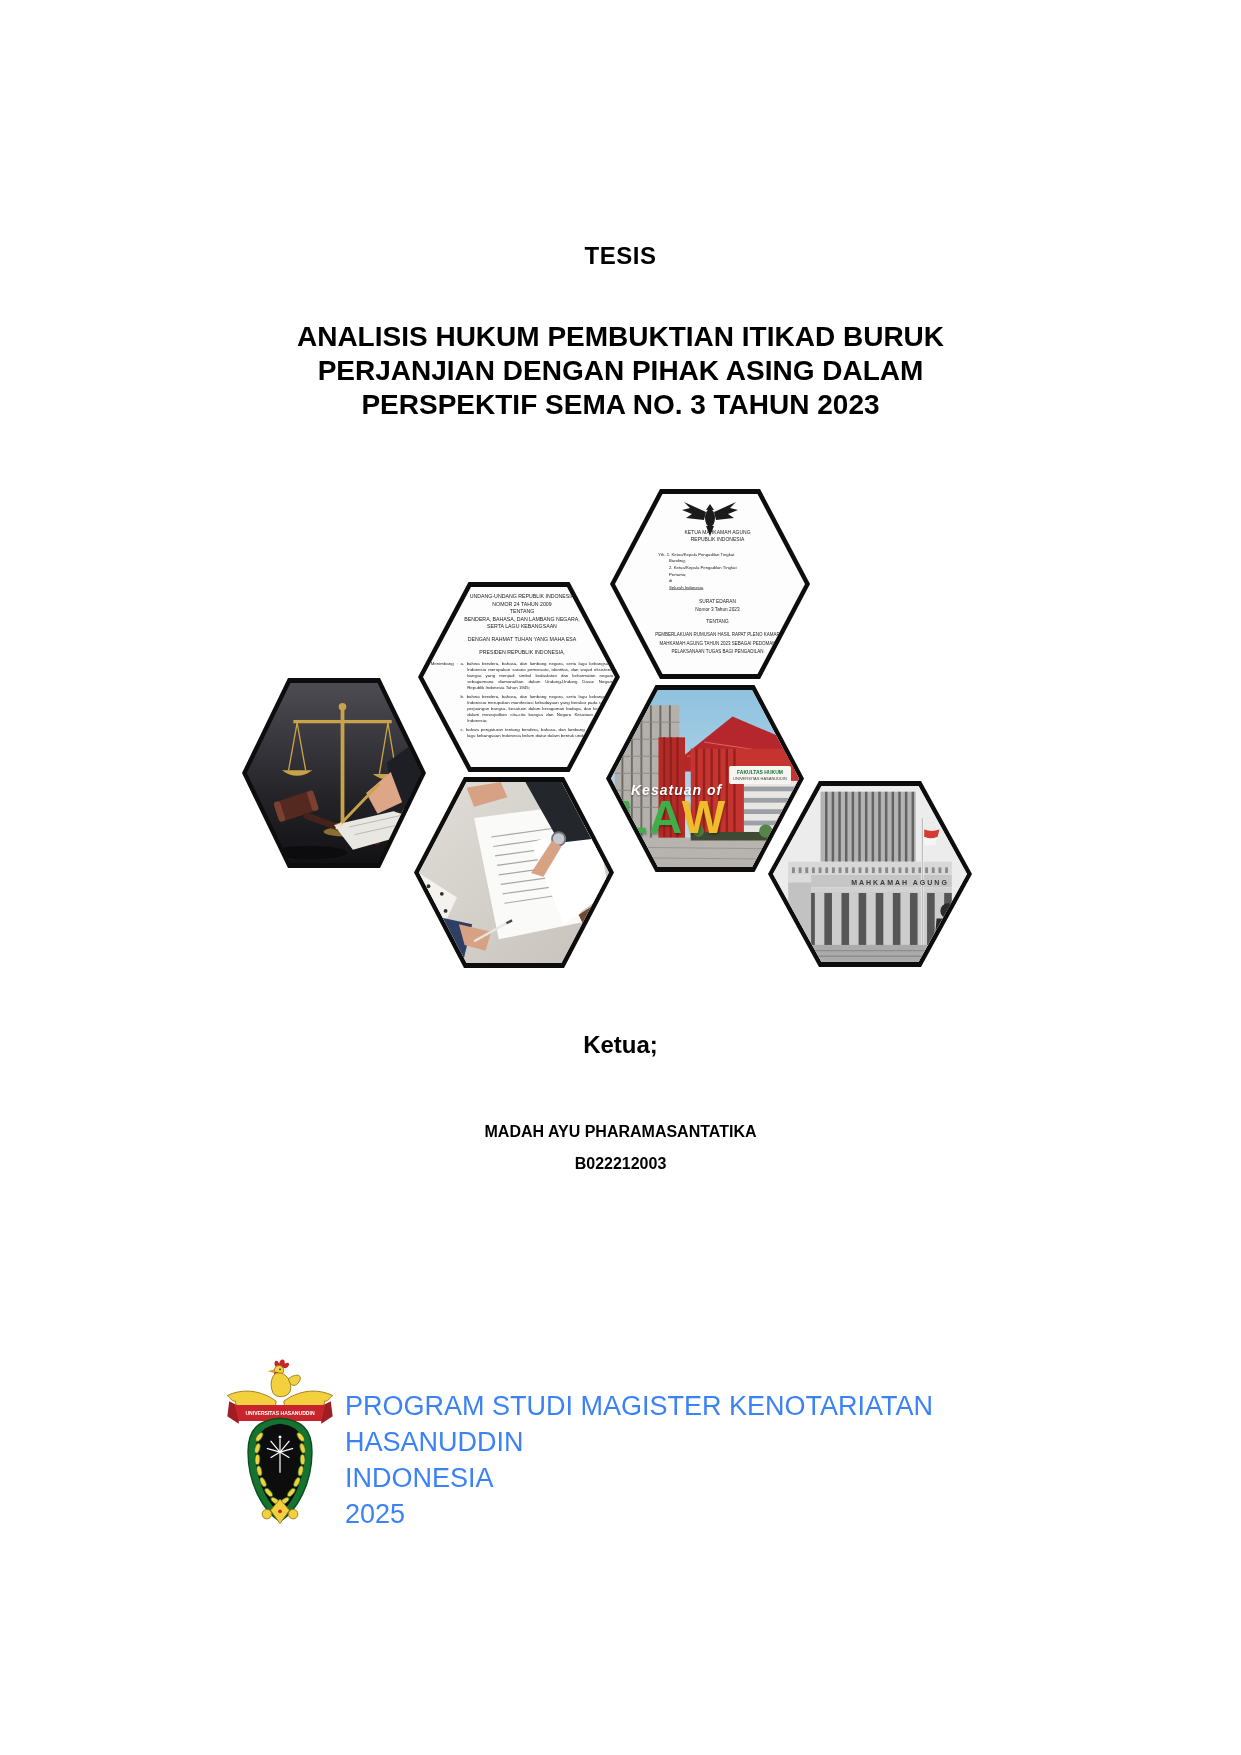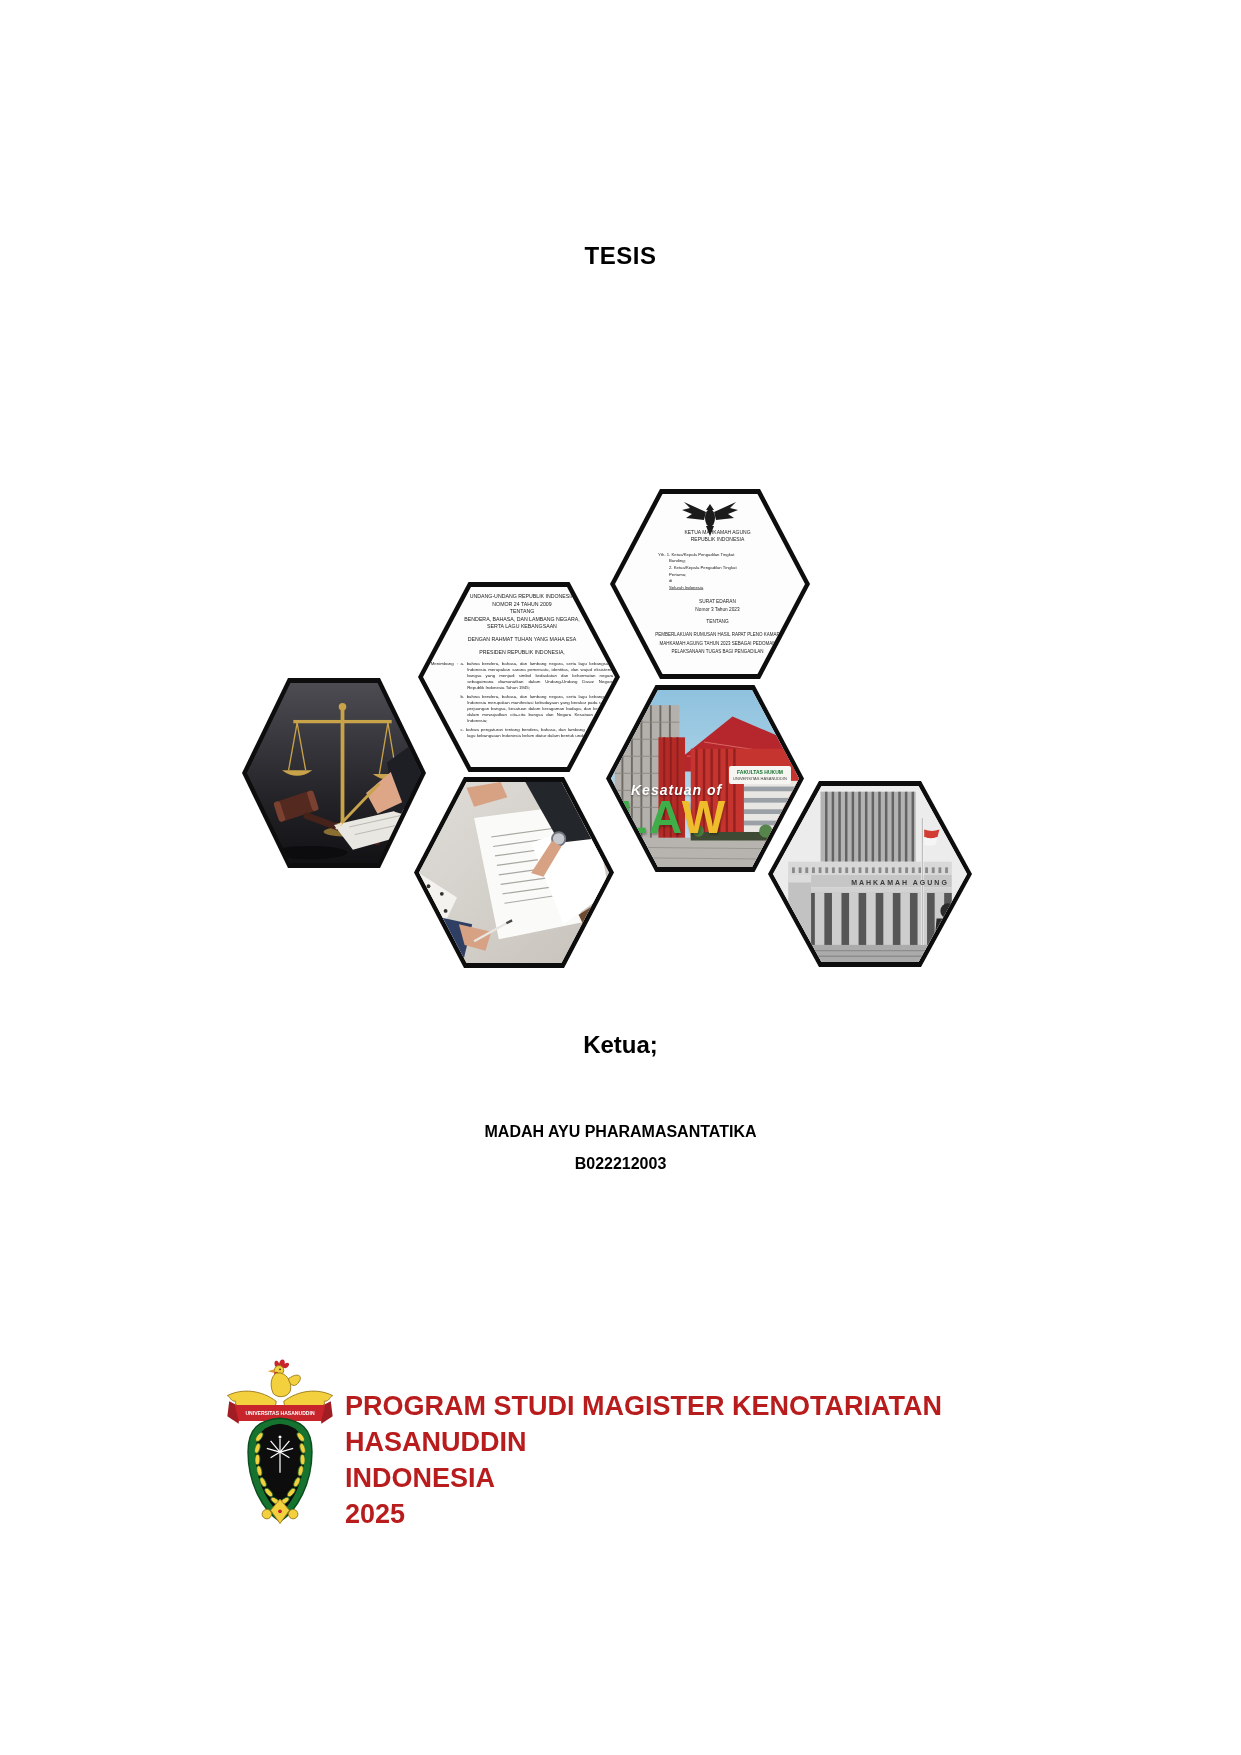--- a/index.html
+++ b/index.html
@@ -14,21 +14,21 @@
 
   .center-line{position:absolute;left:0;right:0;text-align:center;color:#000;font-weight:bold;}
   .doc-type{top:242px;font-size:24px;letter-spacing:.5px;text-align:center;}
   .title-block{position:absolute;left:0;right:0;top:320px;text-align:center;}
   .title-block div{font-size:28px;font-weight:bold;line-height:34px;color:#000;}
   .byline{top:1031px;font-size:24px;}
   .author-block{position:absolute;left:0;right:0;top:1116px;text-align:center;}
   .author-block div{font-size:16px;font-weight:bold;line-height:32px;color:#000;}
 
   .institution{position:absolute;left:345px;top:1388px;}
-  .institution div{font-size:27px;font-weight:bold;line-height:36px;color:#b91c1c;white-space:nowrap;}
+  .institution div{font-size:27px;font-weight:normal;line-height:36px;color:#3b82f6;white-space:nowrap;}
 
   
   .hex{position:absolute;}
   .hex-shape{clip-path:polygon(25% 0%,75% 0%,100% 50%,75% 100%,25% 100%,0% 50%);}
   .hex-border{position:absolute;inset:0;background:var(--hex-border);}
   .hex-inner{position:absolute;inset:5px;overflow:hidden;background:#fdfdfd;}
   .hex-inner svg.scene{position:absolute;inset:0;width:100%;height:100%;}
 
   .scale-wrap{transform-origin:0 0;position:relative;}
 
@@ -62,20 +62,25 @@
   
   .court-name{position:absolute;left:52px;top:93px;width:150px;text-align:center;font-size:7px;font-weight:bold;letter-spacing:2px;color:#3a3a3a;}
 </style>
 </head>
 <body>
 
 <div class="page">
 
   <div class="center-line doc-type">TESIS</div>
 
+  <div class="title-block">
+    <div>ANALISIS HUKUM PEMBUKTIAN ITIKAD BURUK</div>
+    <div>PERJANJIAN DENGAN PIHAK ASING DALAM</div>
+    <div>PERSPEKTIF SEMA NO. 3 TAHUN 2023</div>
+  </div>
 
   <div>
 
     <div class="hex" style="left:610px;top:489px;width:200px;height:190px;">
       <div class="hex-border hex-shape"></div>
       <div class="hex-inner hex-shape">
         <svg class="scene" viewBox="0 0 190 180">
           <g transform="translate(95,22)" fill="#1b1b1b">
             <polygon points="0,-12 -4,-6 4,-6"></polygon>
             <ellipse cx="0" cy="2" rx="5" ry="9"></ellipse>

